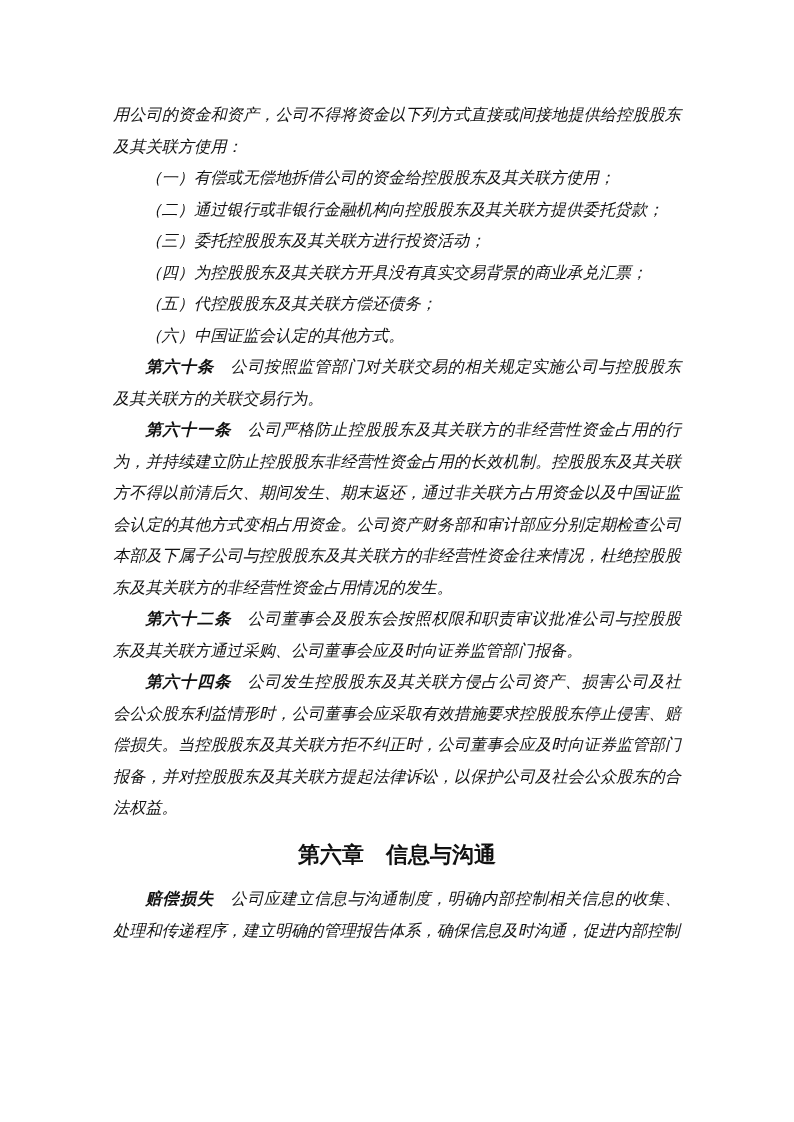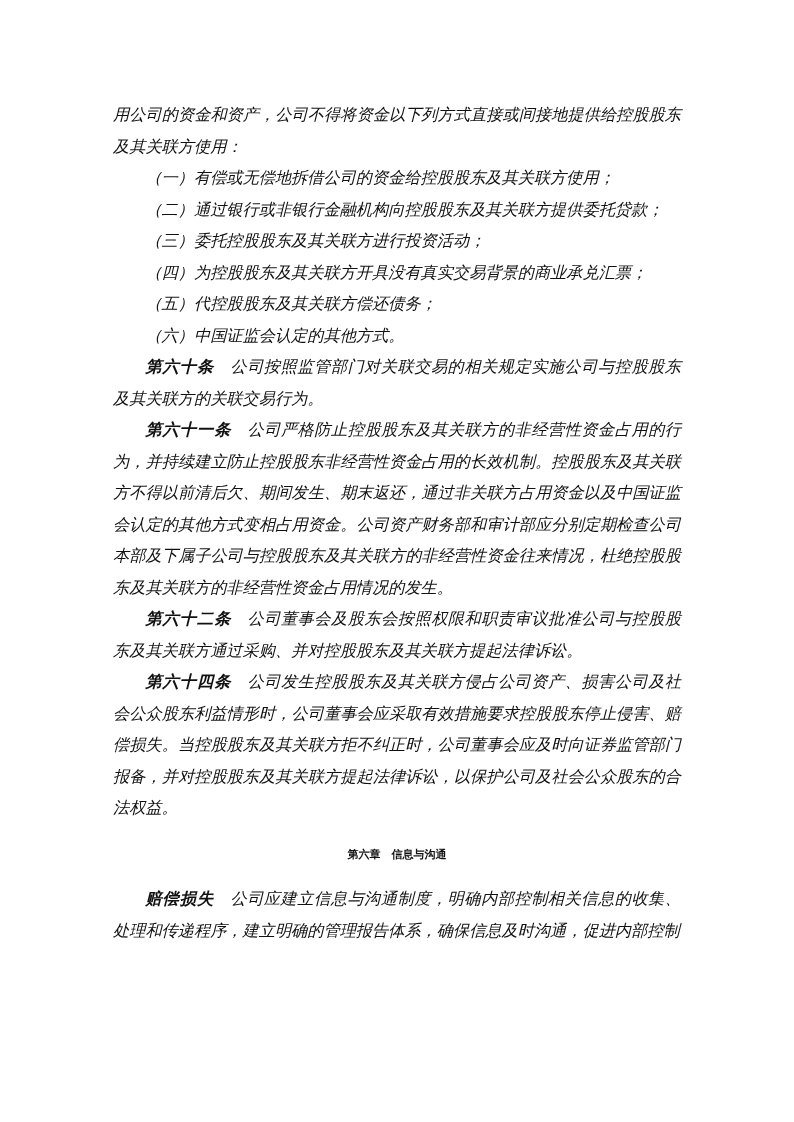--- a/index.html
+++ b/index.html
@@ -32,21 +32,21 @@
   }
   .article-label {
     font-weight: bold;
     margin-right: 1em;
     letter-spacing: 0.5px;
   }
   .chapter-heading {
     margin: 14px 0;
     text-align: center;
     font-weight: bold;
-    font-size: 11px;
+    font-size: 22px;
     line-height: 31.5px;
     text-indent: 0;
     font-family: Liberation Serif, serif;
   }
 </style>
 </head>
 <body>
 
 <div class="page">
 
@@ -56,21 +56,21 @@
   <p class="para">（二）通过银行或非银行金融机构向控股股东及其关联方提供委托贷款；</p>
   <p class="para">（三）委托控股股东及其关联方进行投资活动；</p>
   <p class="para">（四）为控股股东及其关联方开具没有真实交易背景的商业承兑汇票；</p>
   <p class="para">（五）代控股股东及其关联方偿还债务；</p>
   <p class="para">（六）中国证监会认定的其他方式。</p>
 
   <p class="para"><span class="article-label">第六十条</span><span>公司按照监管部门对关联交易的相关规定实施公司与控股股东及其关联方的关联交易行为。</span></p>
 
   <p class="para"><span class="article-label">第六十一条</span><span>公司严格防止控股股东及其关联方的非经营性资金占用的行为，并持续建立防止控股股东非经营性资金占用的长效机制。控股股东及其关联方不得以前清后欠、期间发生、期末返还，通过非关联方占用资金以及中国证监会认定的其他方式变相占用资金。公司资产财务部和审计部应分别定期检查公司本部及下属子公司与控股股东及其关联方的非经营性资金往来情况，杜绝控股股东及其关联方的非经营性资金占用情况的发生。</span></p>
 
-  <p class="para"><span class="article-label">第六十二条</span><span>公司董事会及股东会按照权限和职责审议批准公司与控股股东及其关联方通过采购、并对控股股东及其关联方提起法律诉讼。</span></p>
+  <p class="para"><span class="article-label">第六十二条</span><span>公司董事会及股东会按照权限和职责审议批准公司与控股股东及其关联方通过采购、公司董事会应及时向证券监管部门报备。</span></p>
 
   <p class="para"><span class="article-label">第六十四条</span><span>公司发生控股股东及其关联方侵占公司资产、损害公司及社会公众股东利益情形时，公司董事会应采取有效措施要求控股股东停止侵害、赔偿损失。当控股股东及其关联方拒不纠正时，公司董事会应及时向证券监管部门报备，并对控股股东及其关联方提起法律诉讼，以保护公司及社会公众股东的合法权益。</span></p>
 
 
   <p class="chapter-heading">第六章　信息与沟通</p>
 
   <p class="para"><span class="article-label">赔偿损失</span><span>公司应建立信息与沟通制度，明确内部控制相关信息的收集、处理和传递程序，建立明确的管理报告体系，确保信息及时沟通，促进内部控制</span></p>
 
 </div>
 

